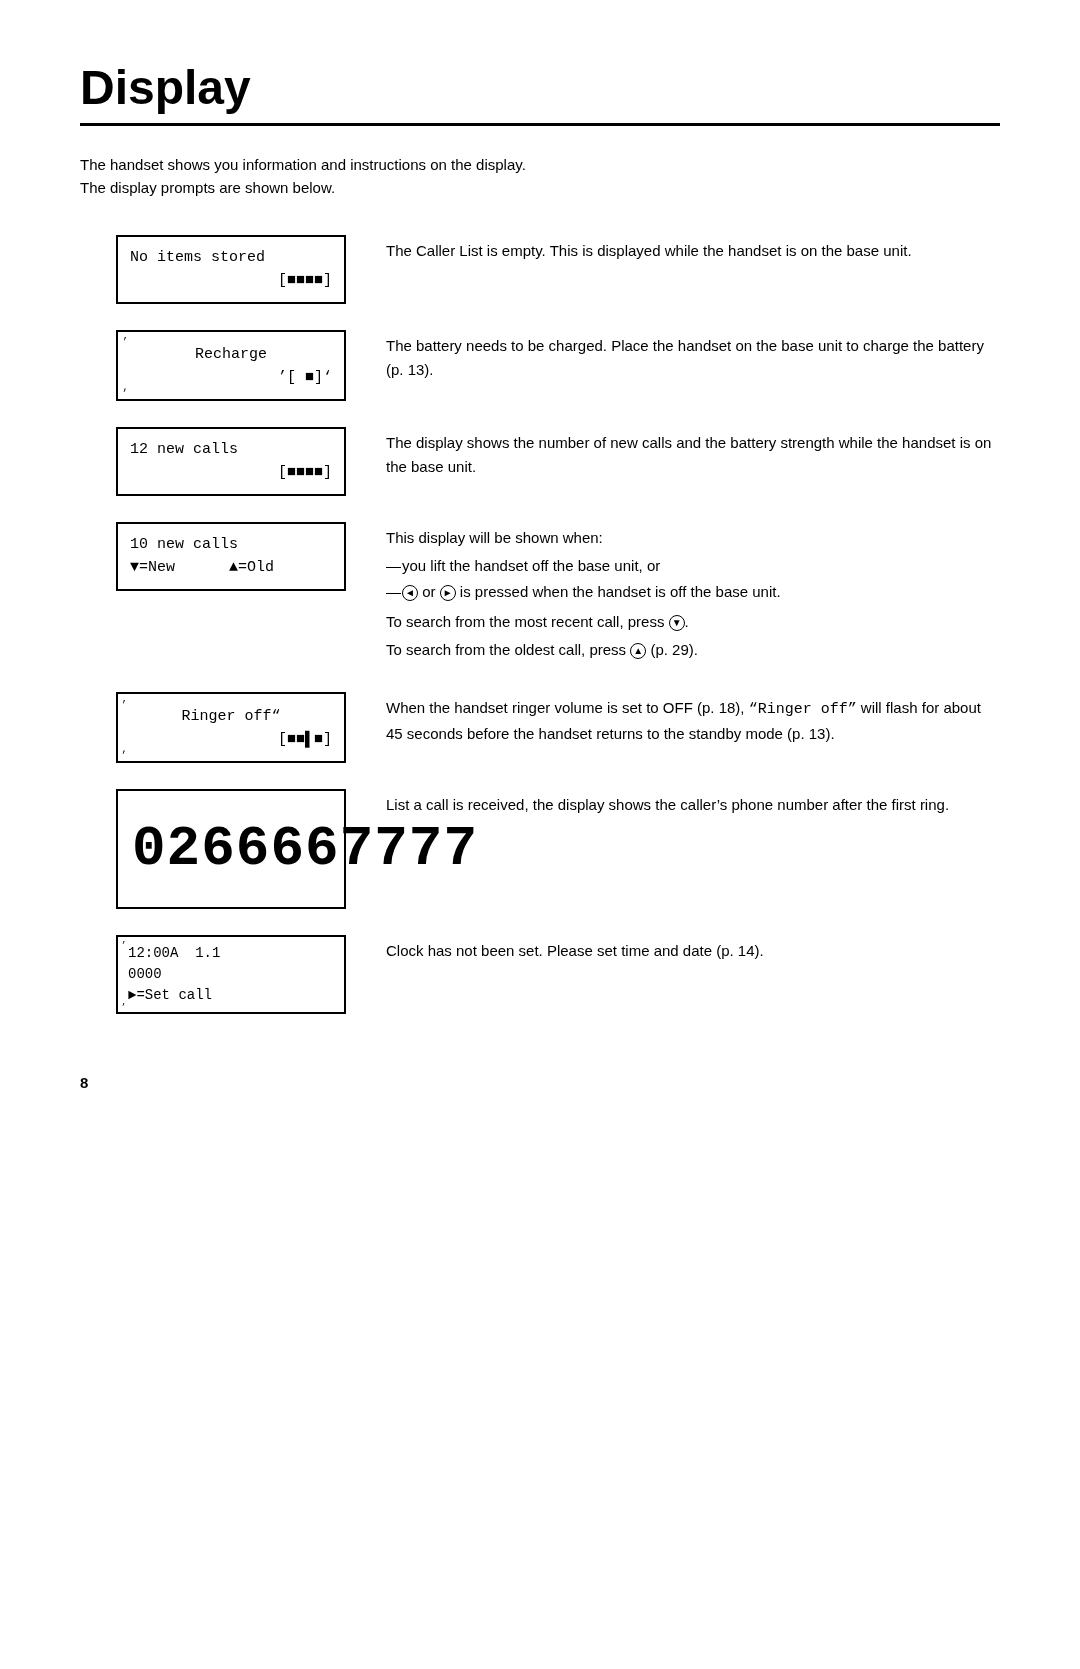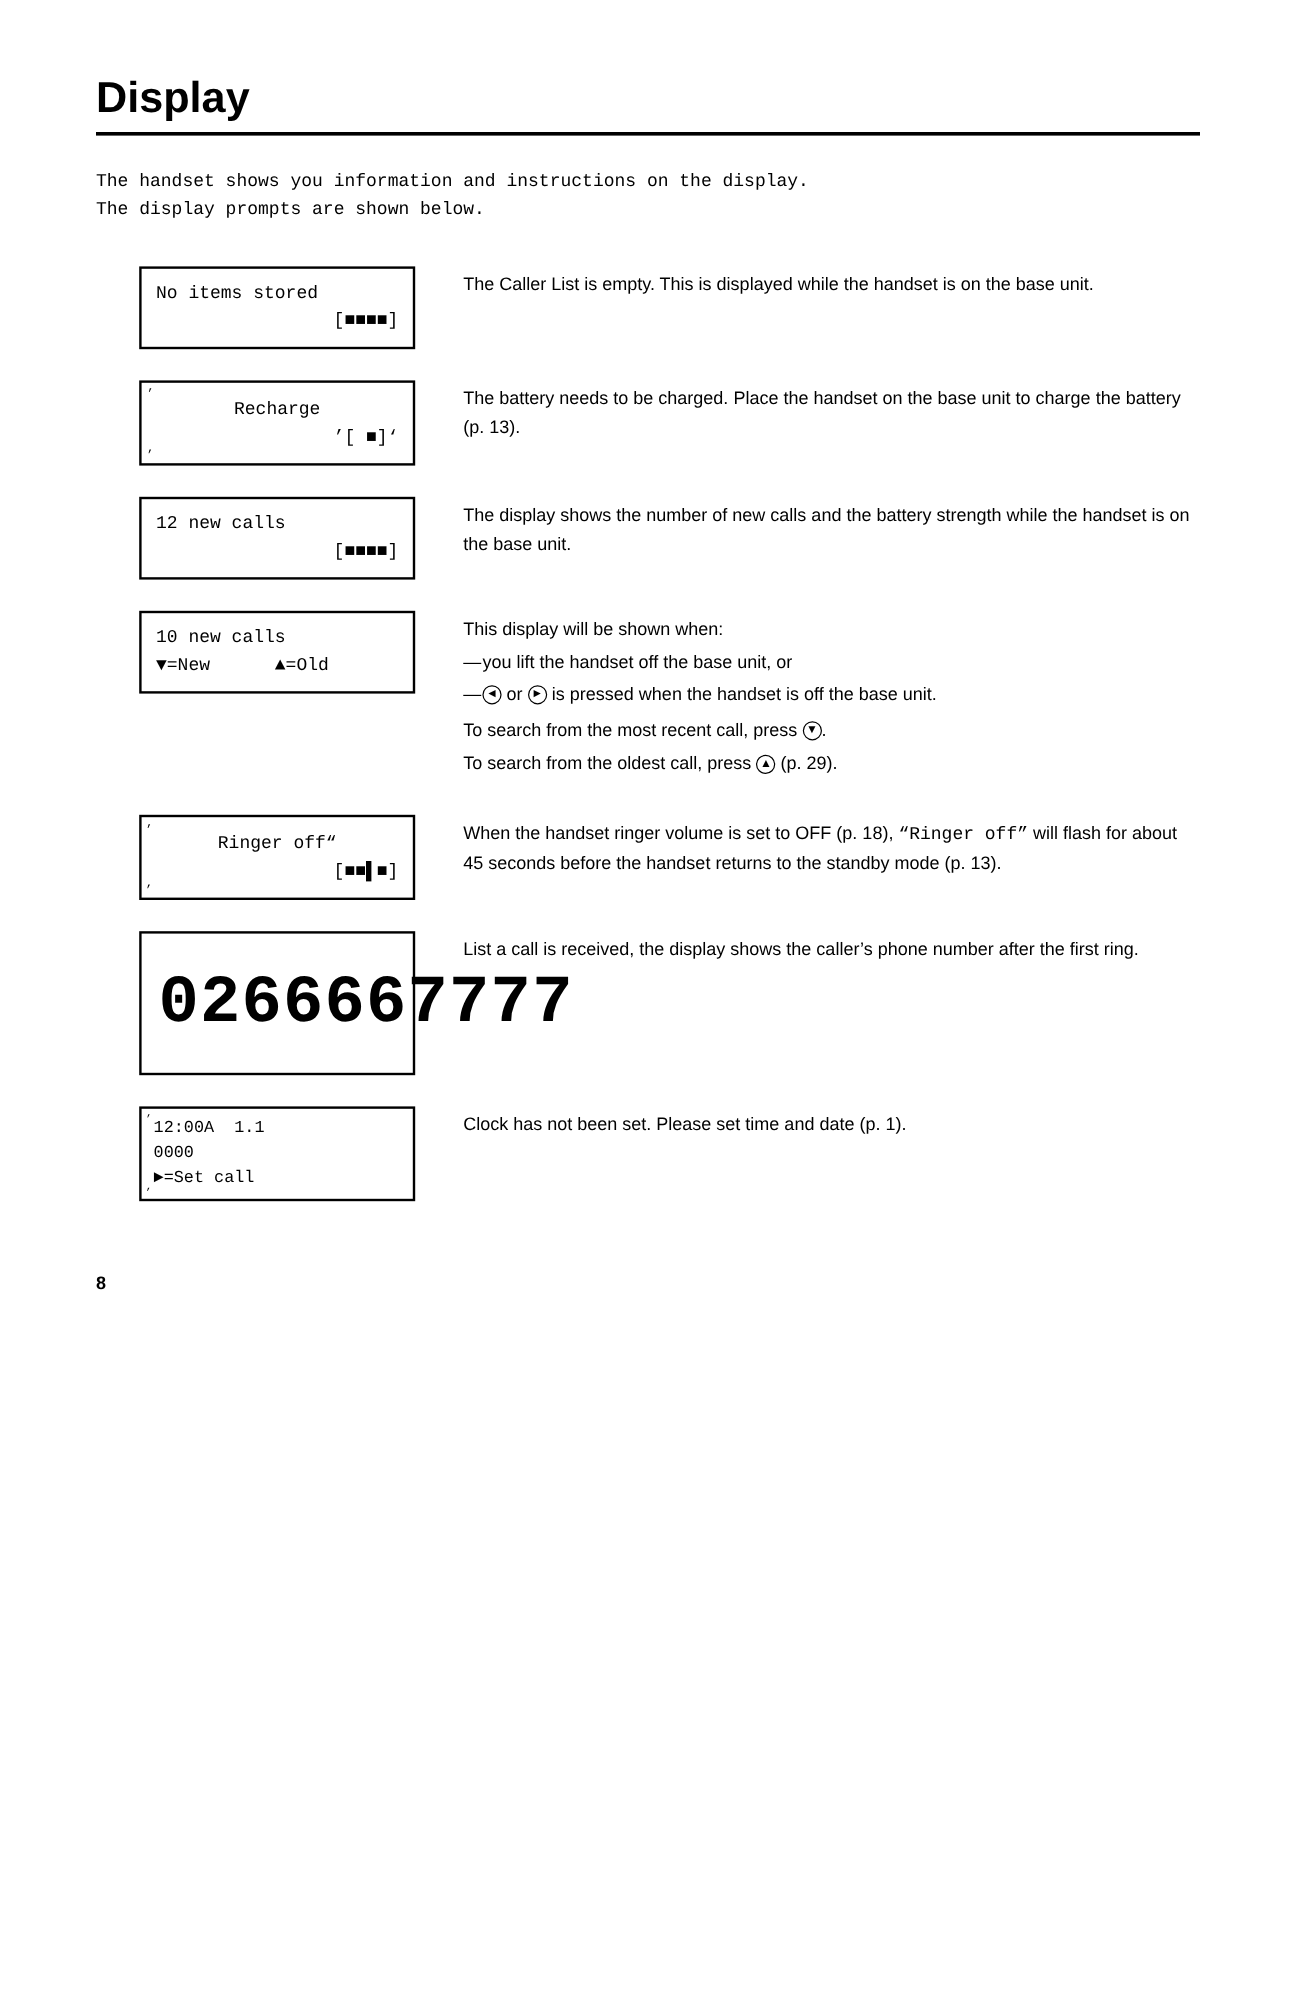--- a/index.html
+++ b/index.html
@@ -6,35 +6,34 @@
     body {
       font-family: Arial, Helvetica, sans-serif;
       font-size: 15px;
       background: #fff;
       color: #000;
       width: 1080px;
       min-height: 1669px;
       padding: 60px 80px 80px 80px;
     }
     h1 {
-      font-size: 36px;
+      font-size: 48px;
       font-weight: bold;
       margin-bottom: 8px;
       font-family: Arial, Helvetica, sans-serif;
     }
     .title-rule {
       border: none;
       border-top: 3px solid #000;
       margin-bottom: 28px;
     }
     .intro-text {
       font-size: 15px;
       line-height: 1.5;
       margin-bottom: 36px;
-      font-family: Liberation Mono, monospace;
     }
     .display-section {
       display: flex;
       flex-direction: column;
       gap: 26px;
       margin-left: 36px;
     }
     .display-row {
       display: flex;
       flex-direction: row;
@@ -233,19 +232,19 @@
 
   <div class="display-row">
     <div class="screen-box clock-box" style="position:relative; min-height:75px;">
       <span class="clock-corner-tl">’</span>
       <span class="screen-line">12:00A&nbsp;&nbsp;1.1</span>
       <span class="screen-line" style="text-align:left; display:block;">0000</span>
       <span class="screen-line">►=Set call</span>
       <span class="clock-corner-bl">‚</span>
     </div>
     <div class="desc-text">
-      Clock has not been set. Please set time and date (p. 1).
+      Clock has not been set. Please set time and date (p. 14).
     </div>
   </div>
 
 </div>
 
 <div class="page-number">8</div>
 
 </body></html>

